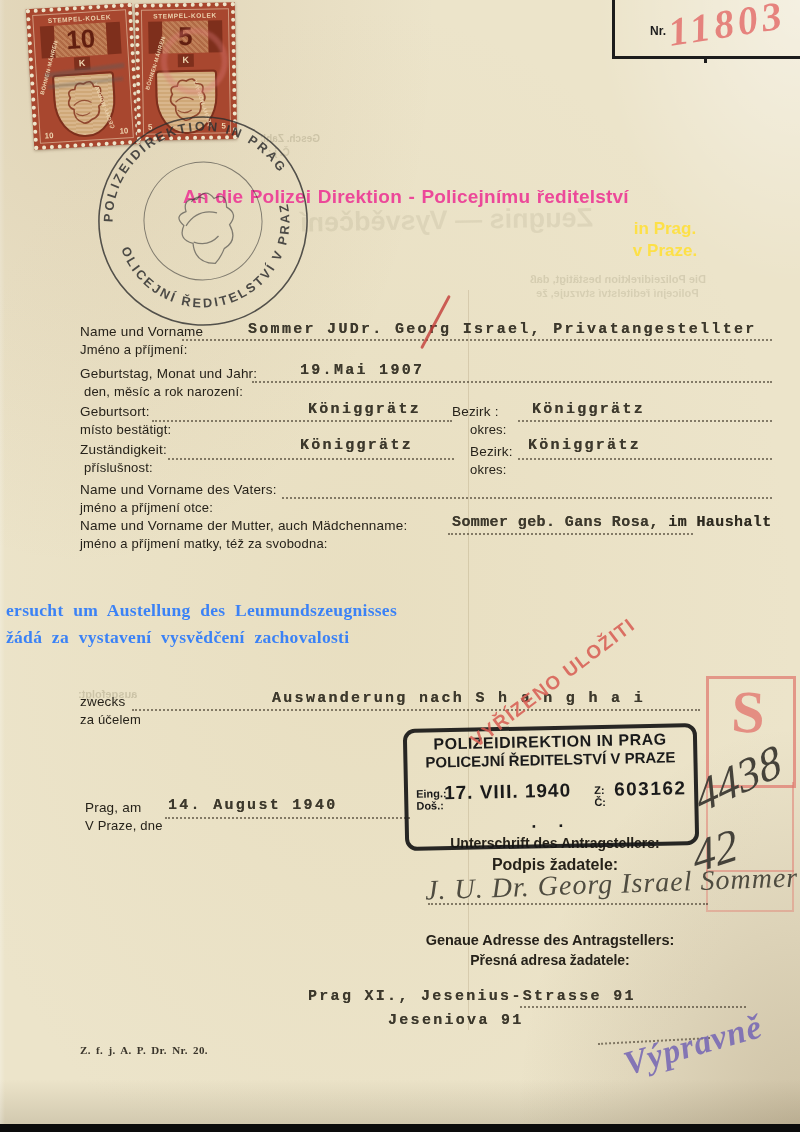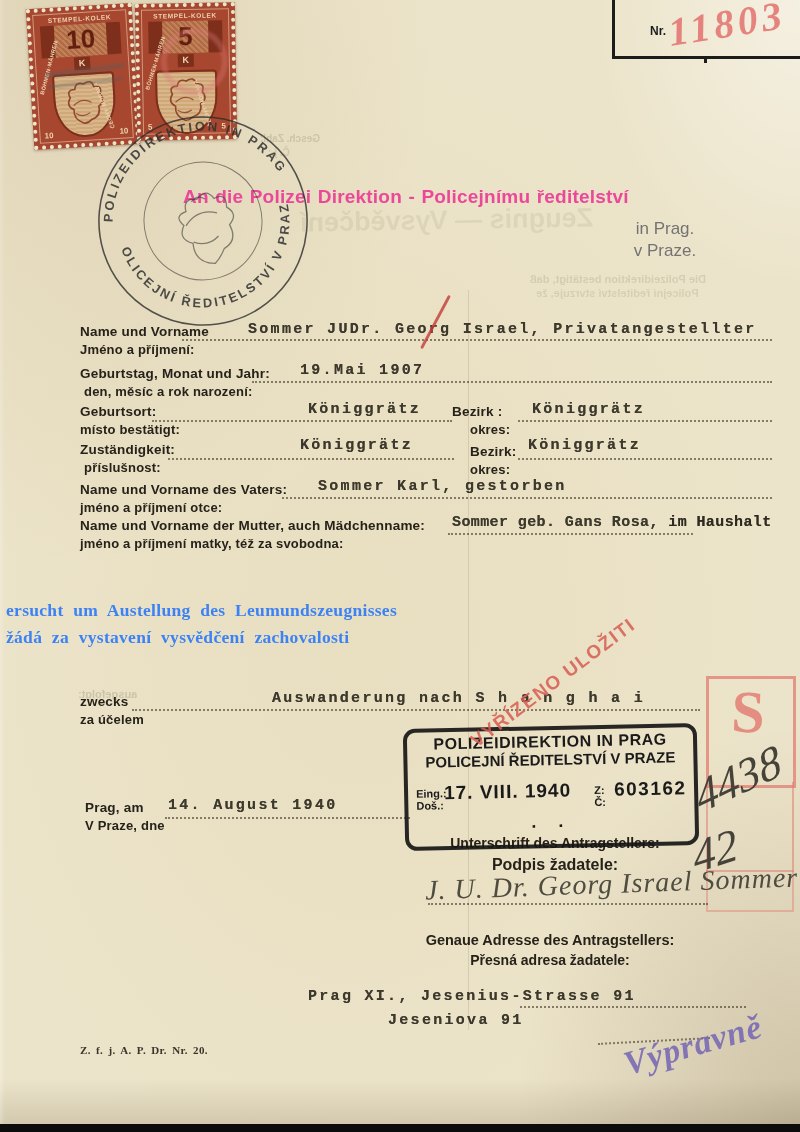--- a/index.html
+++ b/index.html
@@ -10,21 +10,21 @@
       radial-gradient(ellipse at 10% 2%, rgba(150,110,60,.14), transparent 35%),
       radial-gradient(ellipse at 100% 0%, rgba(255,255,255,.45), transparent 18%),
       radial-gradient(ellipse at 100% 100%, rgba(100,75,40,.22), transparent 25%),
       radial-gradient(ellipse at 45% 55%, rgba(215,198,150,.18), transparent 70%),
       linear-gradient(90deg, rgba(255,255,255,.25) 0px, transparent 5px),
       linear-gradient(180deg, transparent 96%, rgba(60,45,20,.15) 100%),
       #ece4ca;}
   .crease{position:absolute;left:468px;top:290px;width:1px;height:740px;background:rgba(110,85,45,.16);}
   .abs{position:absolute;white-space:nowrap;}
   
-  .lbl{position:absolute;white-space:nowrap;font-weight:700;font-size:13.5px;color:#26221a;letter-spacing:.2px;}
+  .lbl{position:absolute;white-space:nowrap;font-weight:400;font-size:13.5px;color:#26221a;letter-spacing:.2px;}
   .lblc{font-size:13px;}
   .typed{position:absolute;white-space:nowrap;font-family:"Liberation Mono","DejaVu Sans Mono",monospace;
          font-weight:700;font-size:15px;letter-spacing:2.3px;color:#3c382c;text-shadow:0 0 .6px rgba(60,55,40,.7);}
   .typed.tight{letter-spacing:.4px;}
   .dot{position:absolute;height:0;border-bottom:2px dotted rgba(75,66,50,.65);}
   .ghost{position:absolute;transform:scaleX(-1);opacity:.22;color:#7e7758;font-weight:700;white-space:nowrap;}
   
   .nr-box{position:absolute;left:612px;top:-4px;width:192px;height:60px;
           border-left:3px solid #1c1c1c;border-bottom:3px solid #1c1c1c;}
   .nr-tick{position:absolute;left:704px;top:56px;width:3px;height:7px;background:#1c1c1c;}
@@ -64,22 +64,22 @@
   .seal{position:absolute;left:95px;top:113px;width:216px;height:216px;transform:rotate(-16deg);z-index:5;
         pointer-events:none;}
   .seal-c{fill:none;stroke:rgba(45,45,45,.8);stroke-width:1.6;}
   .seal-c2{fill:none;stroke:rgba(45,45,45,.55);stroke-width:1;}
   .seal-t{font-family:"Liberation Sans",sans-serif;font-size:13px;font-weight:700;fill:rgba(48,48,48,.85);
           letter-spacing:2.5px;}
   .seal-lion{fill:none;stroke:rgba(60,60,60,.6);stroke-width:1.3;}
   
   .heading{position:absolute;left:183px;top:186px;font-size:19px;font-weight:700;color:#ec4899;
            letter-spacing:.2px;word-spacing:1px;z-index:3;}
-  .place{position:absolute;left:610px;top:218px;width:110px;text-align:center;font-weight:400;
-         font-size:17px;color:#737373;line-height:22px;z-index:3;}
+  .place{position:absolute;left:610px;top:218px;width:110px;text-align:center;font-weight:700;
+         font-size:17px;color:#fde047;line-height:22px;z-index:3;}
   
   .stmt{position:absolute;left:6px;width:790px;text-align:left;font-family:"Liberation Serif",serif;
         font-weight:700;font-size:17.5px;color:#3b82f6;word-spacing:5px;letter-spacing:.3px;}
   
   .redslash{position:absolute;left:434px;top:292px;width:3px;height:60px;background:rgba(195,60,55,.8);
             transform:rotate(28deg);border-radius:2px;z-index:4;}
   
   .vyrizeno{position:absolute;left:428px;top:672px;width:250px;text-align:center;font-size:19px;font-weight:700;
             color:#d85c52;letter-spacing:1.5px;transform:rotate(-37deg);opacity:.85;z-index:7;}
   
@@ -232,21 +232,20 @@
   <div class="dot" style="left:168px;top:458px;width:286px;"></div>
   <div class="typed" style="left:300px;top:437px;">Königgrätz</div>
   <div class="lbl" style="left:470px;top:444px;">Bezirk:</div>
   <div class="lbl lblc" style="left:470px;top:462px;">okres:</div>
   <div class="dot" style="left:518px;top:458px;width:254px;"></div>
   <div class="typed" style="left:528px;top:437px;">Königgrätz</div>
 
   <div class="lbl" style="left:80px;top:482px;">Name und Vorname des Vaters:</div>
   <div class="lbl lblc" style="left:80px;top:500px;">jméno a příjmení otce:</div>
   <div class="dot" style="left:282px;top:497px;width:490px;"></div>
-  <div class="typed" style="left:318px;top:478px;">Sommer Karl, gestorben</div>
 
   <div class="lbl" style="left:80px;top:518px;">Name und Vorname der Mutter, auch Mädchenname:</div>
   <div class="lbl lblc" style="left:80px;top:536px;">jméno a příjmení matky, též za svobodna:</div>
   <div class="dot" style="left:448px;top:533px;width:245px;"></div>
   <div class="typed tight" style="left:452px;top:514px;">
     <span>Sommer geb. Gans Rosa,</span>
     <span style="font-weight:700;color:#2e2a20;">im Haushalt</span>
   </div>
 
   <div class="stmt" style="top:600px;">ersucht um Austellung des Leumundszeugnisses</div>

